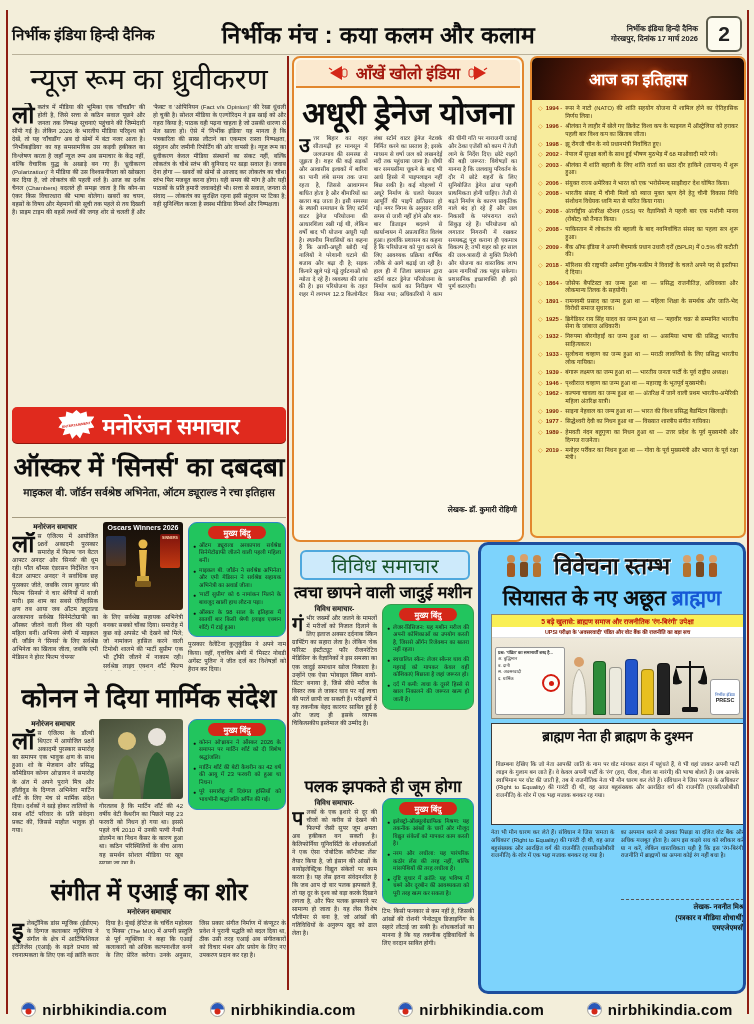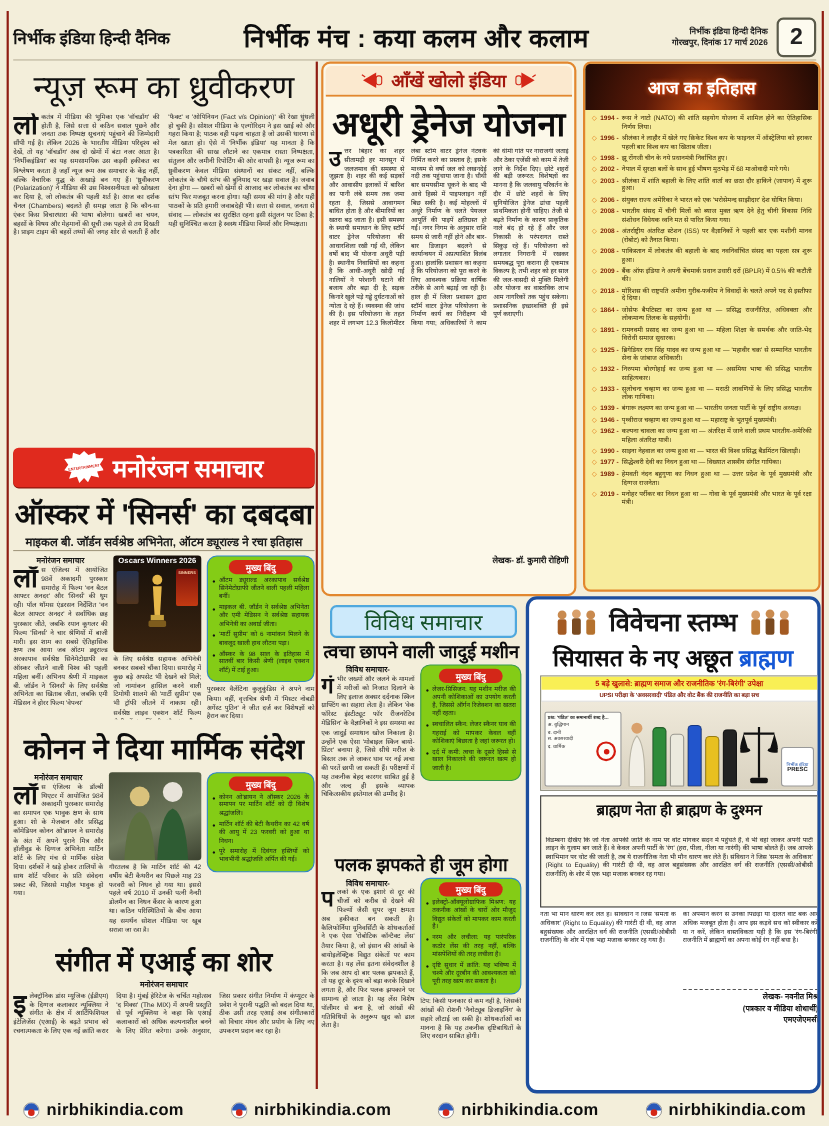--- a/index.html
+++ b/index.html
@@ -9,35 +9,35 @@
   
   .hdr{position:absolute;left:12px;right:12px;top:14px;height:40px;display:flex;align-items:center;gap:8px;border-bottom:1px solid #b9b19a;}
   .hdr-left{width:172px;font-weight:bold;font-size:15px;color:#111;}
   .hdr-center{flex:1;text-align:center;font-weight:bold;font-size:23px;color:#0d0d0d;letter-spacing:.5px;}
   .hdr-right{width:125px;text-align:right;font-size:7.5px;font-weight:bold;color:#222;line-height:1.35;}
   .pagebox{width:32px;height:32px;border:2px solid #5a5a4a;border-radius:6px;background:#fdfbef;display:flex;align-items:center;justify-content:center;font-size:21px;font-weight:bold;color:#222;}
   
   .bodytxt{font-size:6px;line-height:1.35;text-align:justify;color:#222;overflow:hidden;}
   .dropcap{float:left;font-size:24px;line-height:.9;font-weight:bold;margin:1px 3px 0 0;color:#111;}
   .dateline{font-weight:bold;font-size:7px;text-align:center;margin-bottom:1px;color:#111;}
-  .kpbox{border-radius:9px;background:#84cc16;padding:3px 4px;overflow:hidden;}
+  .kpbox{border-radius:9px;background:#22c55e;padding:3px 4px;overflow:hidden;}
   .kphead{display:block;margin:0 auto 3px;width:58px;text-align:center;background:#d42718;color:#fff;font-size:8px;font-weight:bold;border-radius:7px;padding:1px 0;}
   .kpitem{display:flex;gap:3px;font-size:5.7px;line-height:1.3;margin-bottom:2.5px;text-align:justify;}
   .kpdot{color:#111;font-size:5px;line-height:1.6;}
   
   .leftcol{position:absolute;left:12px;top:56px;width:274px;}
   .ed-banner{position:relative;height:46px;display:flex;align-items:center;justify-content:center;}
   .ed-title{font-size:30px;font-weight:bold;color:#c8231a;text-shadow:1px 1px 0 #2a0a06,-1px -1px 0 #2a0a06,1px -1px 0 #2a0a06,-1px 1px 0 #2a0a06;}
   .ed-headline{font-size:29px;font-weight:normal;text-align:center;color:#101010;margin-top:2px;}
   .ed-body{margin-top:6px;height:296px;column-count:2;column-gap:8px;}
   .ent-banner{margin-top:8px;height:36px;background:#e02a1e;border-radius:5px;display:flex;align-items:center;justify-content:center;gap:8px;color:#fff;font-size:22px;font-weight:bold;box-shadow:0 1px 0 #8f160d;}
   .burst{width:36px;height:30px;background:#fff;clip-path:polygon(50% 0,61% 12%,78% 5%,80% 22%,100% 22%,90% 40%,100% 58%,83% 62%,88% 80%,68% 75%,60% 95%,50% 82%,38% 97%,32% 78%,12% 84%,18% 64%,0 58%,10% 42%,0 24%,20% 22%,22% 5%,39% 12%);display:flex;align-items:center;justify-content:center;}
   .burst span{font-size:3.4px;font-weight:bold;color:#d22018;transform:rotate(-8deg);}
   .art-head{font-size:26px;font-weight:bold;text-align:center;color:#0d0d0d;margin-top:5px;}
-  .art-sub{font-size:10.5px;font-weight:bold;text-align:center;color:#1a1a1a;border-bottom:1px solid #a49a80;padding-bottom:1px;margin-top:1px;}
+  .art-sub{font-size:10.5px;font-weight:bold;text-align:center;color:#1a1a1a;border-bottom:1px solid #a49a80;padding-bottom:18px;margin-top:1px;}
   .art3{display:flex;gap:5px;margin-top:4px;}
   .oscar-img{height:88px;background:linear-gradient(180deg,#17100a,#3a2410);border-radius:3px;position:relative;overflow:hidden;}
   .oscar-img .cap{position:absolute;top:2px;left:0;right:0;text-align:center;color:#fff;font-weight:bold;font-size:7px;}
   .poster{position:absolute;border-radius:2px;}
   .sinners-label{position:absolute;top:14px;right:3px;width:20px;text-align:center;color:#ffd9b0;font-size:3.6px;font-weight:bold;}
   .photo-img{height:80px;border-radius:3px;background:linear-gradient(160deg,#49503a,#707a5e 60%,#3c4230);position:relative;overflow:hidden;}
   .music-body{margin-top:3px;height:56px;column-count:3;column-gap:7px;}
   
   .dr-panel{position:absolute;left:292px;top:56px;width:232px;height:486px;border:2px solid #e2872e;border-radius:8px;background:#fcf8e9;padding:3px 5px;box-sizing:border-box;}
   .dr-banner{height:26px;display:flex;align-items:center;justify-content:center;gap:6px;border-bottom:2px solid #e2872e;background:#fbe9cf;border-radius:5px 5px 0 0;margin:-1px -3px 0;}
@@ -52,21 +52,21 @@
   .kp-blue{border:1.5px solid #2f86c8;}
   
   .hist-panel{position:absolute;left:530px;top:56px;width:216px;height:482px;background:#f7ec9d;border:2px solid #e2872e;border-radius:7px;overflow:hidden;box-sizing:border-box;}
   .hist-head{height:42px;background:radial-gradient(circle at 50% 120%,#c4490f 0,#5c1a08 45%,#200a04 100%);display:flex;align-items:center;justify-content:center;}
   .hist-title{font-size:16px;font-weight:bold;color:#fff;text-shadow:0 0 5px #ff6a22,1px 1px 0 #a02000;}
   .hist-list{padding:5px 6px;}
   .hist-item{display:flex;gap:3px;font-size:5.9px;line-height:1.3;margin-bottom:2.6px;}
   .hist-year{font-weight:bold;color:#7a1d00;white-space:nowrap;}
   .hist-text{color:#3a2c04;text-align:justify;}
   .diam{color:#e07818;font-size:6px;}
-  .viv-panel{position:absolute;left:478px;top:542px;width:268px;height:452px;border:3px solid #1d4e9e;border-radius:10px;background:#ffffff;padding:3px 5px;box-sizing:border-box;overflow:hidden;}
+  .viv-panel{position:absolute;left:478px;top:542px;width:268px;height:452px;border:3px solid #1d4e9e;border-radius:10px;background:#7dd3fc;padding:3px 5px;box-sizing:border-box;overflow:hidden;}
   .viv-banner{height:34px;display:flex;align-items:center;justify-content:center;gap:6px;}
   .viv-title{font-size:23px;font-weight:bold;color:#141414;text-shadow:1px 1px 0 #fff,-1px -1px 0 #fff;}
   .viv-headline{font-size:21px;font-weight:bold;text-align:center;margin:1px 0 3px;color:#0c0c0c;}
   .viv-hl{color:#1558d6;}
   .viv-content{display:flex;gap:5px;}
   .viv-c1{width:62px;font-size:5.6px;}
   .viv-right{flex:1;}
   .ig{border:1px solid #8a8a7a;background:#fff;overflow:hidden;}
   .ig-title{background:#f9ef55;color:#c01508;font-weight:bold;font-size:6.8px;text-align:center;padding:1.5px 2px;}
   .ig-sub{color:#7a1500;font-weight:bold;font-size:5.4px;text-align:center;padding:1px 2px;border-bottom:1px solid #ddd;}

